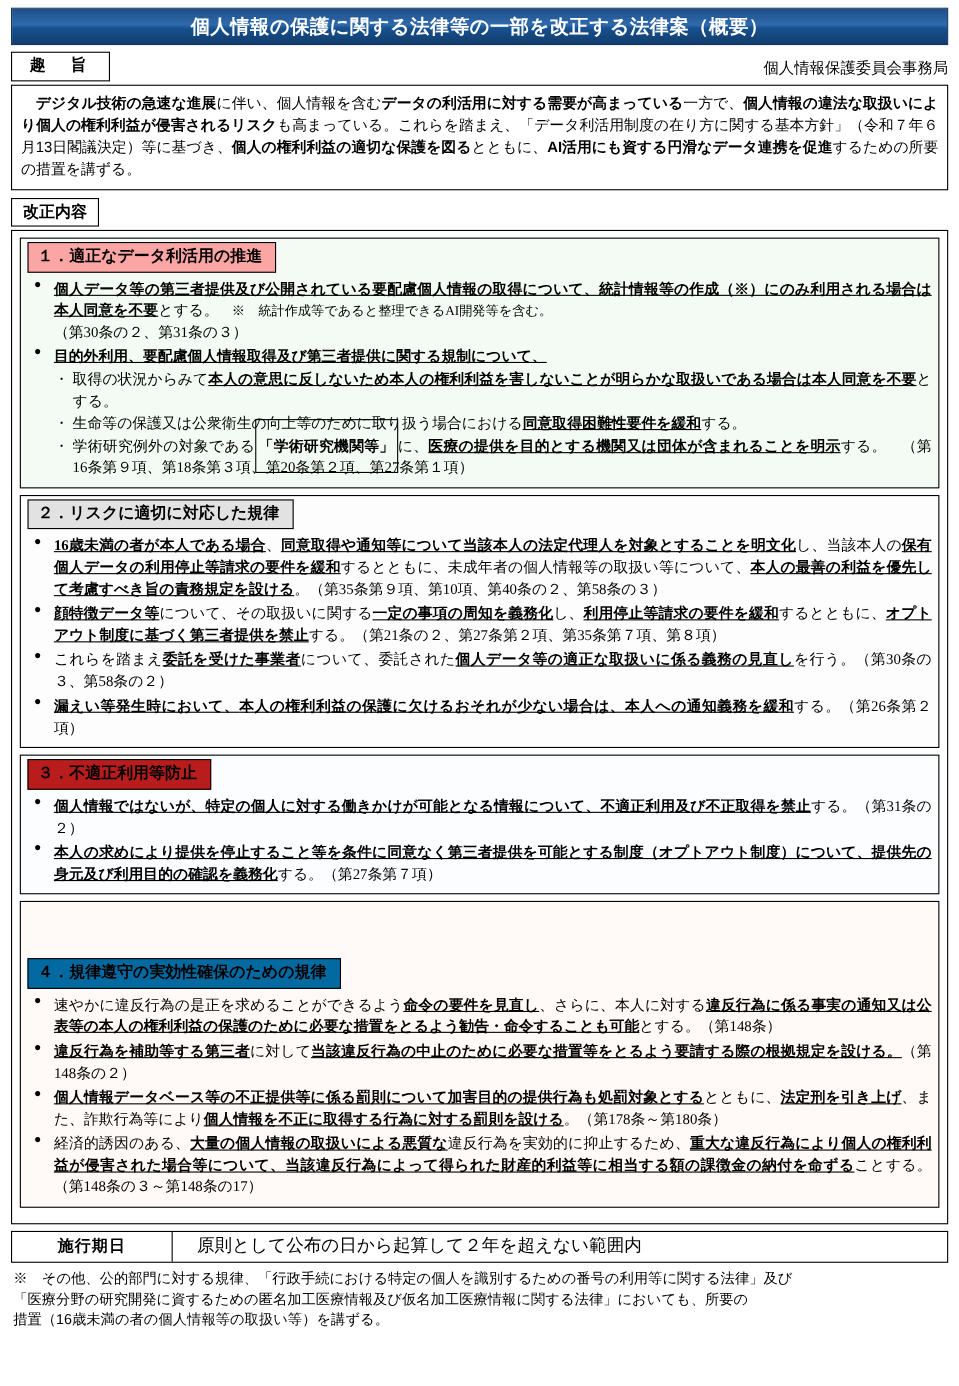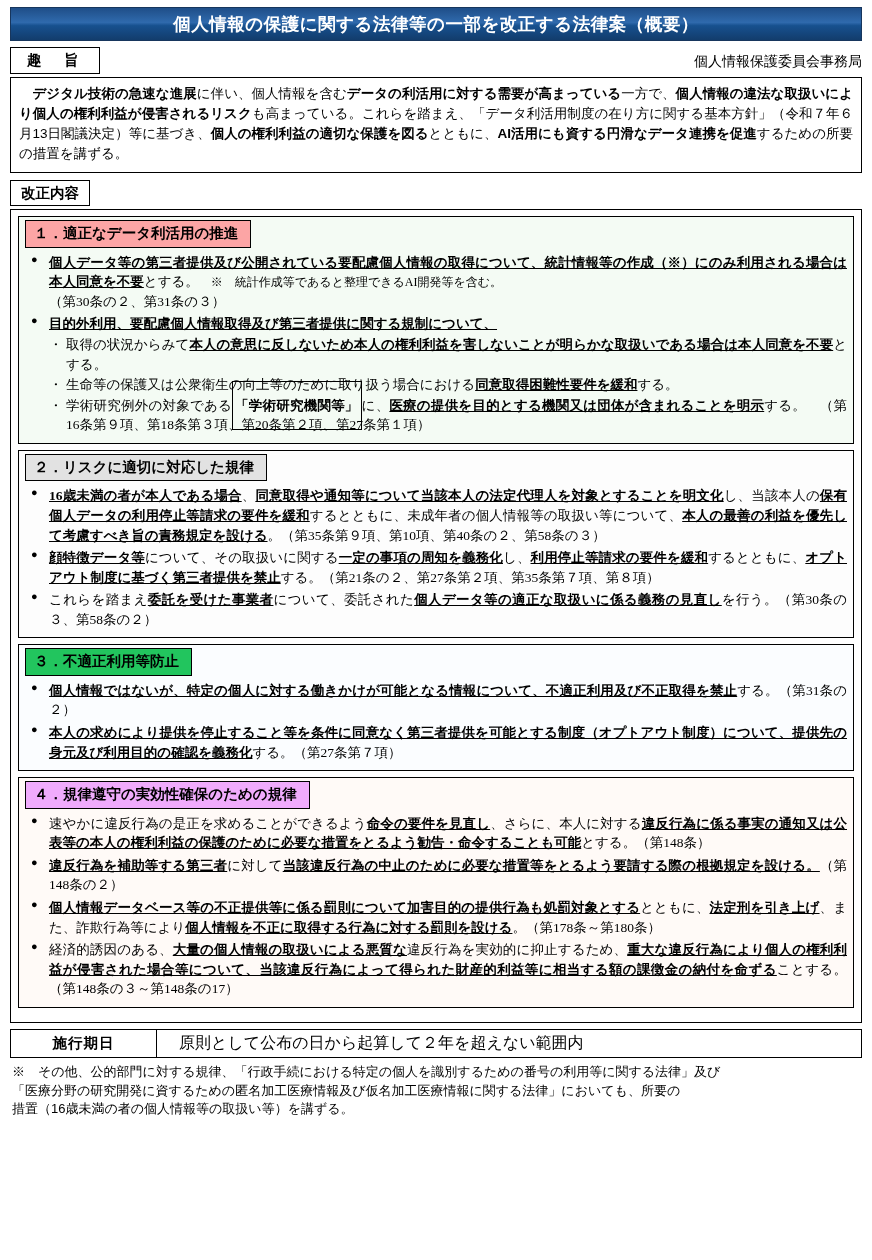--- a/index.html
+++ b/index.html
@@ -85,22 +85,22 @@
   .chip {
     display: inline-block;
     border: 1px solid #000;
     font-weight: bold;
     font-size: 14.5px;
     padding: 2px 12px 3px 8px;
     margin-bottom: 3px;
   }
   .chip.green { background: #fca5a5; }
   .chip.gray  { background: #e2e2e2; }
-  .chip.blue  { background: #22c55e; text-align: center; }
-  .chip.peach { background: #f0abfc; }
+  .chip.blue  { background: #b91c1c; text-align: center; }
+  .chip.peach { background: #0369a1; margin-top: 48px; }
 
   .group {
     border: 1px solid #000;
     padding: 3px 6px 5px 6px;
     margin-bottom: 6px;
   }
   .group.g1 { background: #f4fbf4; }
   .group.g2 { background: #fdfdfd; }
   .group.g3 { background: #fbfdff; }
   .group.g4 { background: #fffaf7; }
@@ -210,20 +210,21 @@
             <li><span class="ub">目的外利用、要配慮個人情報取得及び第三者提供に関する規制について、</span><ul class="sub">
                 <li><span>取得の状況からみて</span><span class="ub">本人の意思に反しないため本人の権利利益を害しないことが明らかな取扱いである場合は本人同意を不要</span><span>とする。</span></li>
                 <li><span>生命等の保護又は公衆衛生の向上等のために取り扱う場合における</span><span class="ub">同意取得困難性要件を緩和</span><span>する。</span></li>
                 <li><span>学術研究例外の対象である</span><span class="box-in">「学術研究機関等」</span><span>に、</span><span class="ub">医療の提供を目的とする機関又は団体が含まれることを明示</span><span>する。　（第16条第９項、第18条第３項、第20条第２項、第27条第１項）</span></li>
               </ul></li>
           </ul></div>
         <div class="group g2"><div class="chip gray">２．リスクに適切に対応した規律</div><ul class="bul">
             <li><span class="ub">16歳未満の者が本人である場合</span><span>、</span><span class="ub">同意取得や通知等について当該本人の法定代理人を対象とすることを明文化</span><span>し、当該本人の</span><span class="ub">保有個人データの利用停止等請求の要件を緩和</span><span>するとともに、未成年者の個人情報等の取扱い等について、</span><span class="ub">本人の最善の利益を優先して考慮すべき旨の責務規定を設ける</span><span>。（第35条第９項、第10項、第40条の２、第58条の３）</span></li>
             <li><span class="ub">顔特徴データ等</span><span>について、その取扱いに関する</span><span class="ub">一定の事項の周知を義務化</span><span>し、</span><span class="ub">利用停止等請求の要件を緩和</span><span>するとともに、</span><span class="ub">オプトアウト制度に基づく第三者提供を禁止</span><span>する。（第21条の２、第27条第２項、第35条第７項、第８項）</span></li>
             <li><span>これらを踏まえ</span><span class="ub">委託を受けた事業者</span><span>について、委託された</span><span class="ub">個人データ等の適正な取扱いに係る義務の見直し</span><span>を行う。（第30条の３、第58条の２）</span></li>
+            <li><span class="ub">漏えい等発生時において、</span><span class="ub">本人の権利利益の保護に欠けるおそれが少ない場合は、本人への通知義務を緩和</span><span>する。（第26条第２項）</span></li>
           </ul></div>
         <div class="group g3"><div class="chip blue">３．不適正利用等防止</div><ul class="bul">
             <li><span class="ub">個人情報ではないが、特定の個人に対する働きかけが可能となる情報について、不適正利用及び不正取得を禁止</span><span>する。（第31条の２）</span></li>
             <li><span class="ub">本人の求めにより提供を停止すること等を条件に同意なく第三者提供を可能とする制度（オプトアウト制度）について、提供先の身元及び利用目的の確認を義務化</span><span>する。（第27条第７項）</span></li>
           </ul></div>
         <div class="group g4"><div class="chip peach">４．規律遵守の実効性確保のための規律</div><ul class="bul">
             <li><span>速やかに違反行為の是正を求めることができるよう</span><span class="ub">命令の要件を見直し</span><span>、さらに、本人に対する</span><span class="ub">違反行為に係る事実の通知又は公表等の本人の権利利益の保護のために必要な措置をとるよう勧告・命令することも可能</span><span>とする。（第148条）</span></li>
             <li><span class="ub">違反行為を補助等する第三者</span><span>に対して</span><span class="ub">当該違反行為の中止のために必要な措置等をとるよう要請する際の根拠規定を設ける。</span><span>（第148条の２）</span></li>
             <li><span class="ub">個人情報データベース等の不正提供等に係る罰則について加害目的の提供行為も処罰対象とする</span><span>とともに、</span><span class="ub">法定刑を引き上げ</span><span>、また、詐欺行為等により</span><span class="ub">個人情報を不正に取得する行為に対する罰則を設ける</span><span>。（第178条～第180条）</span></li>
             <li><span>経済的誘因のある、</span><span class="ub">大量の個人情報の取扱いによる悪質な</span><span>違反行為を実効的に抑止するため、</span><span class="ub">重大な違反行為により個人の権利利益が侵害された場合等について、当該違反行為によって得られた財産的利益等に相当する額の課徴金の納付を命ずる</span><span>ことする。（第148条の３～第148条の17）</span></li>

